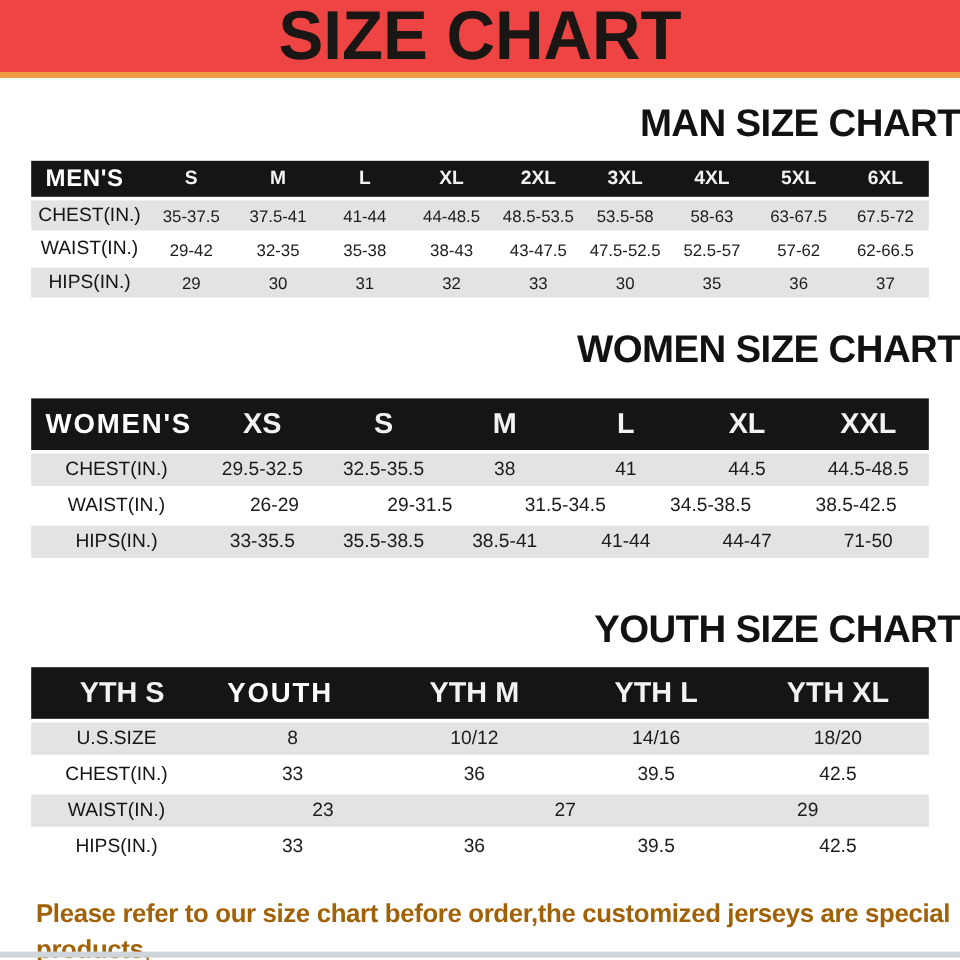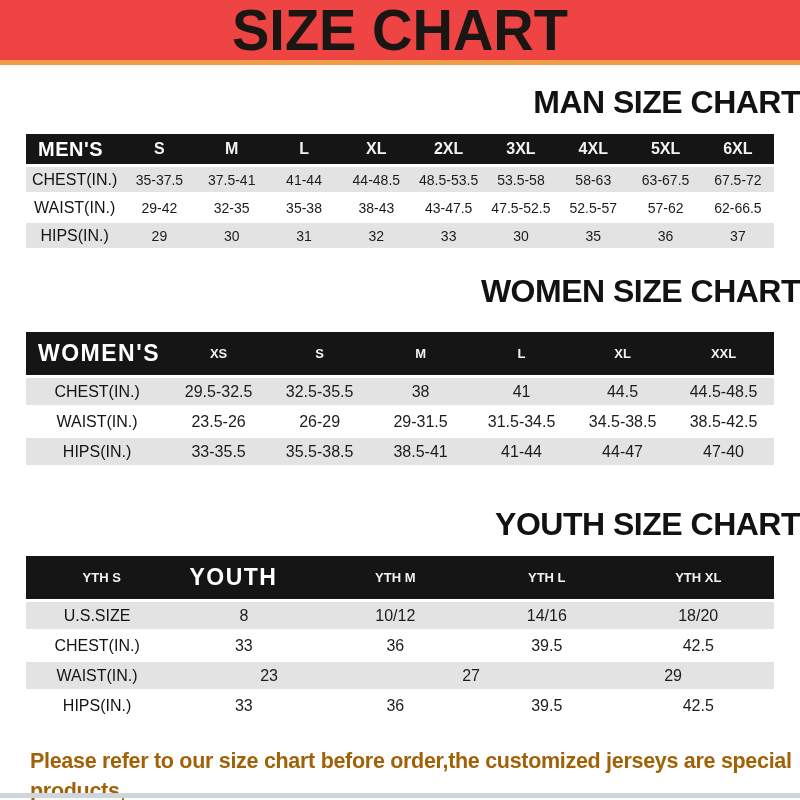--- a/index.html
+++ b/index.html
@@ -40,21 +40,21 @@
   .cell { display: flex; align-items: center; justify-content: center; }
   .lbl { width: 19%; font-size: 16px; color: #141414; }
   [data-table="0"] .lbl { width: 13%; }
   .val { flex: 1; font-size: 16px; color: #1c1c1c; }
   [data-table="0"] .val { font-size: 14px; }
   .hdr-lbl {
     justify-content: flex-start; padding-left: 12px;
     font-weight: bold; font-size: 23px; letter-spacing: 1.5px; color: #ffffff;
   }
   [data-table="0"] .hdr-lbl { font-size: 20px; letter-spacing: 0.5px; text-align: center; }
-  .thead .val { font-size: 13px; font-weight: bold; color: #f2f2f2; }
+  .thead .val { font-size: 24px; font-weight: bold; color: #f2f2f2; }
   [data-table="0"] .thead .val { font-size: 16px; }
 
   .notice { margin-top: 24px; padding-left: 30px; }
   .notice p {
     margin: 0; font-size: 21.5px; line-height: 30px;
     color: #a16207; font-weight: bold; letter-spacing: -0.3px;
   }
   .bottom-strip {
     position: absolute; left: 0; bottom: 2px;
     width: 100%; height: 5px; background: #cfd6db;
@@ -139,35 +139,34 @@
           <div class="cell lbl">CHEST(IN.)</div>
           <div class="cell val">29.5-32.5</div>
           <div class="cell val">32.5-35.5</div>
           <div class="cell val">38</div>
           <div class="cell val">41</div>
           <div class="cell val">44.5</div>
           <div class="cell val">44.5-48.5</div>
         </div>
         <div class="trow rw">
           <div class="cell lbl">WAIST(IN.)</div>
-          <div class="cell val">23.5-26</div>
           <div class="cell val">26-29</div>
           <div class="cell val">29-31.5</div>
           <div class="cell val">31.5-34.5</div>
           <div class="cell val">34.5-38.5</div>
           <div class="cell val">38.5-42.5</div>
         </div>
         <div class="trow rg">
           <div class="cell lbl">HIPS(IN.)</div>
           <div class="cell val">33-35.5</div>
           <div class="cell val">35.5-38.5</div>
           <div class="cell val">38.5-41</div>
           <div class="cell val">41-44</div>
           <div class="cell val">44-47</div>
-          <div class="cell val">47-40</div>
+          <div class="cell val">71-50</div>
         </div>
       </div>
   </section>
 
   <section class="section sec-youth">
     <h2 class="section-heading">YOUTH SIZE CHART</h2>
     <div class="size-table" data-table="2">
         <div class="trow thead">
           <div class="cell val hdr-col">YTH S</div>
           <div class="cell lbl hdr-lbl">YOUTH</div>

